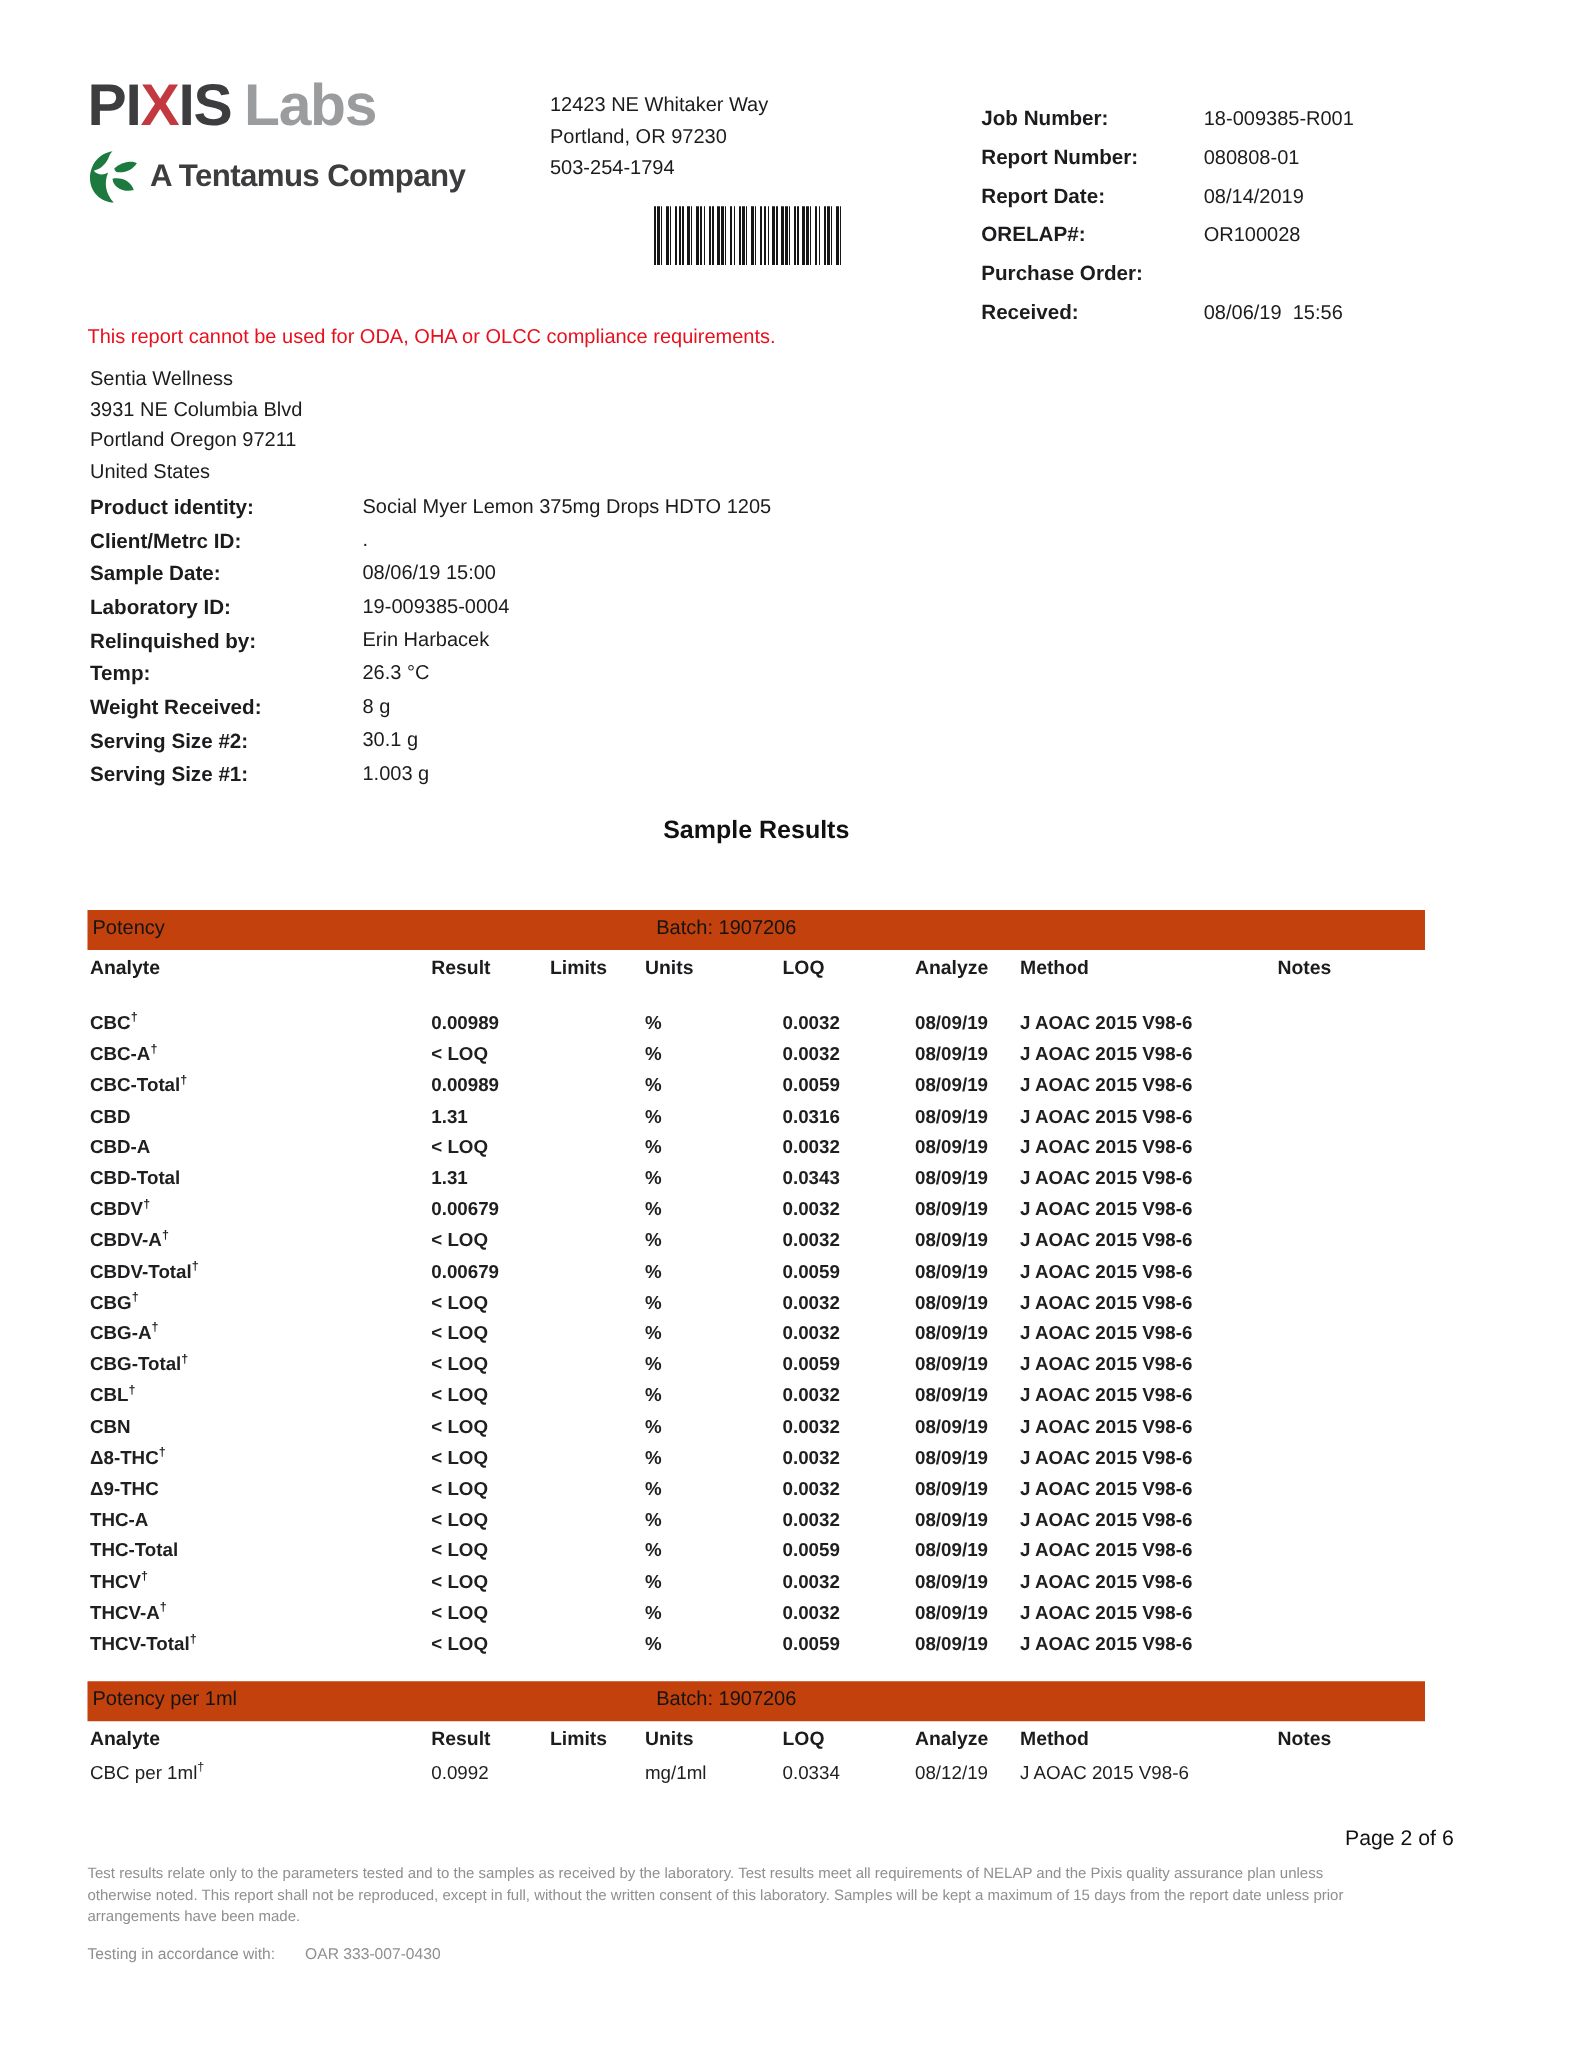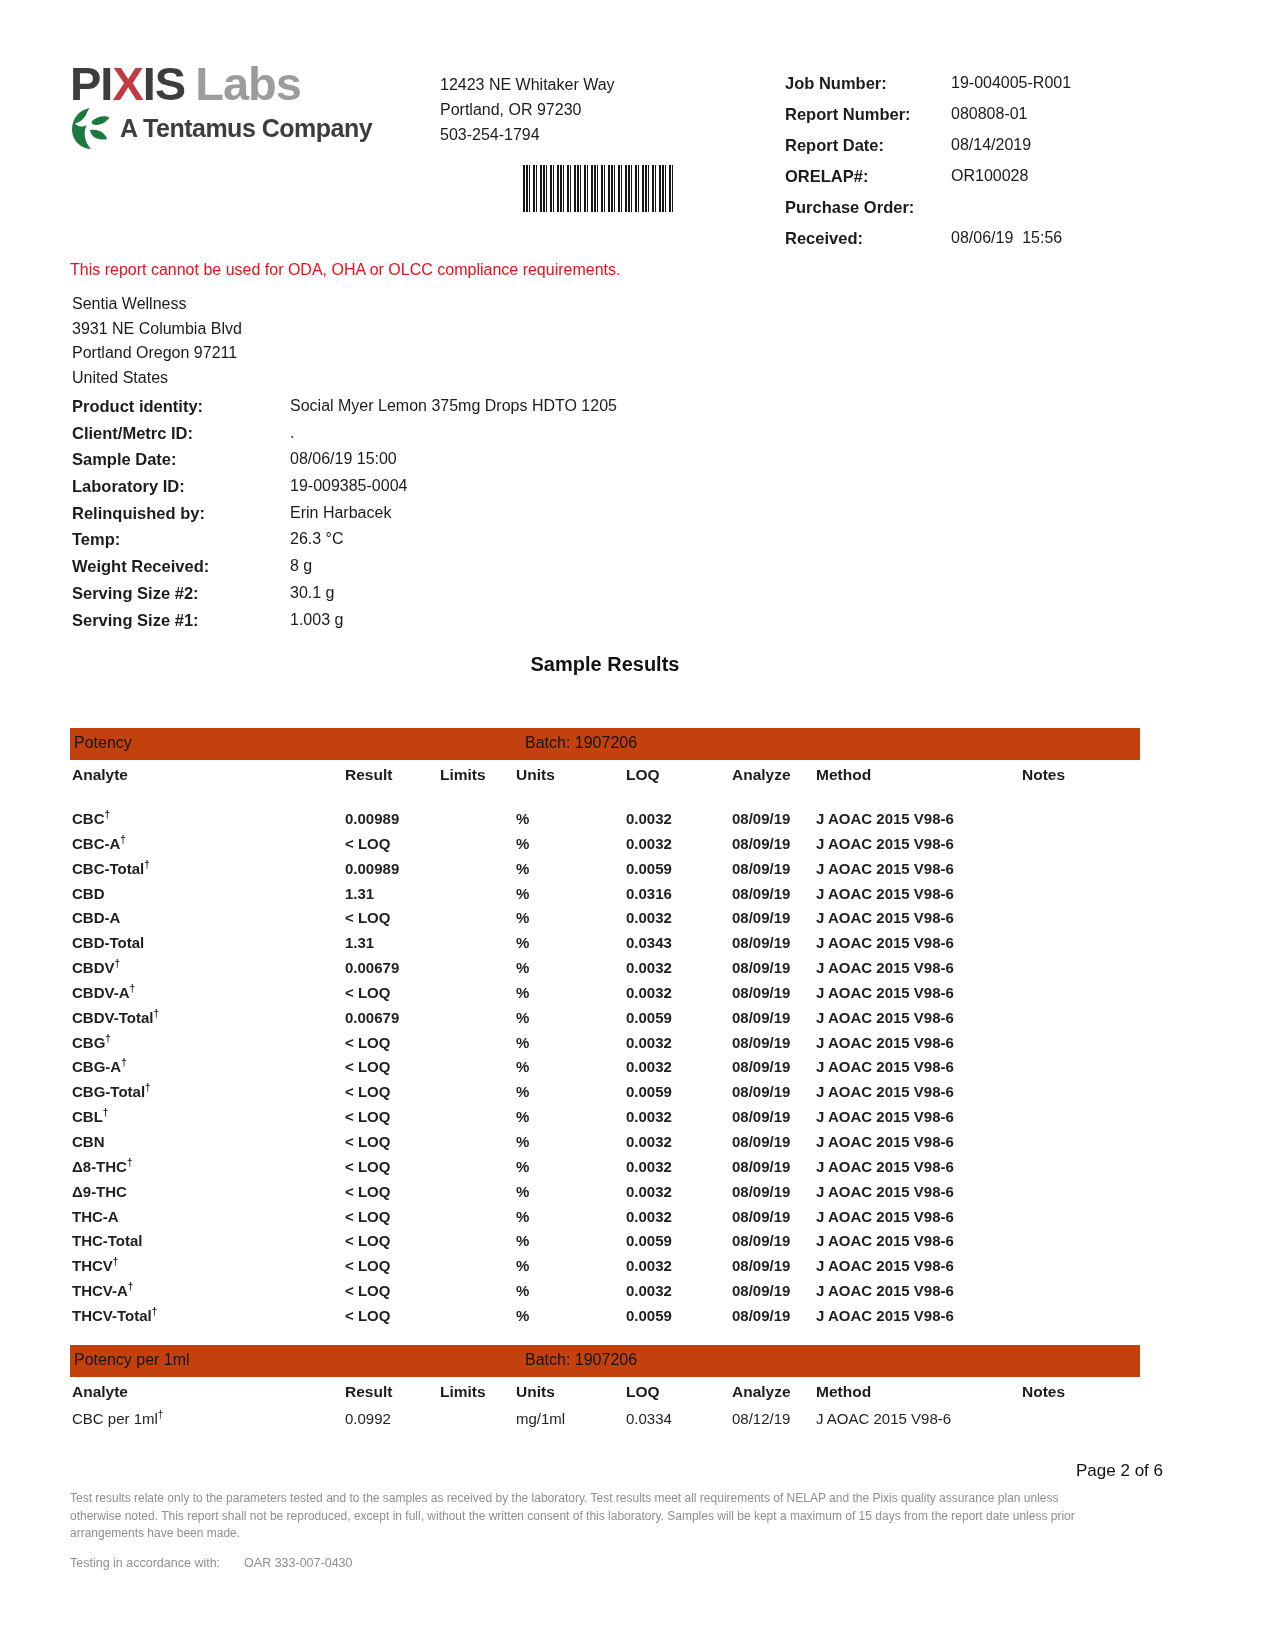--- a/index.html
+++ b/index.html
@@ -5,35 +5,35 @@
   html,body{margin:0;padding:0;background:#ffffff;}
   .page{position:relative;width:1275px;height:1650px;background:#ffffff;overflow:hidden;
         font-family:"Liberation Sans","DejaVu Sans",sans-serif;color:#1c1c1e;}
 
   
   .brand{position:absolute;left:70px;top:60px;}
   .brand-line1{font-size:47px;font-weight:bold;letter-spacing:-1px;line-height:1;}
   .b-dark{color:#3d3d3f;}
   .b-red{color:#c23a40;}
   .b-gray{color:#9b9c9e;margin-left:10px;}
-  .brand-line2{display:flex;align-items:center;margin-top:0;gap:9px;}
+  .brand-line2{display:flex;align-items:center;margin-top:13px;gap:9px;}
   .leaf-icon{width:41px;height:43px;flex:0 0 auto;}
   .tagline{font-size:25px;font-weight:bold;color:#3d3d3f;letter-spacing:-0.5px;}
 
   .lab-address{position:absolute;left:440px;top:72px;width:280px;
                font-size:16px;line-height:25px;color:#1b1b1d;}
 
   .barcode{position:absolute;left:523px;top:165px;width:150px;height:47px;
            background:repeating-linear-gradient(90deg,
              #161616 0 2px,#fff 2px 3px,#161616 3px 5px,#fff 5px 6px,
              #161616 6px 7px,#fff 7px 10px,#161616 10px 12px,#fff 12px 13px,
              #161616 13px 14px,#fff 14px 17px);}
 
   .report-info{position:absolute;left:785px;top:74px;}
-  .info-row{display:flex;height:31px;align-items:flex-start;}
+  .info-row{display:flex;height:31px;align-items:flex-end;gap:12px;}
   .info-label{width:166px;font-weight:bold;font-size:16.5px;}
   .info-value{font-size:16px;white-space:pre;}
 
   
   .notice{position:absolute;left:70px;top:261px;font-size:16px;color:#e8101c;}
 
   .customer{position:absolute;left:72px;top:292px;display:flex;}
   .customer-label{width:218px;font-weight:bold;font-size:16.5px;}
   .cust-line{font-size:16px;line-height:24.6px;}
 
@@ -101,21 +101,21 @@
     <div>12423 NE Whitaker Way</div>
     <div>Portland, OR 97230</div>
     <div>503-254-1794</div>
   </div>
 
   <div class="barcode"></div>
 
   <div class="report-info">
       <div class="info-row">
         <span class="info-label">Job Number:</span>
-        <span class="info-value">19-004005-R001</span>
+        <span class="info-value">18-009385-R001</span>
       </div>
       <div class="info-row">
         <span class="info-label">Report Number:</span>
         <span class="info-value">080808-01</span>
       </div>
       <div class="info-row">
         <span class="info-label">Report Date:</span>
         <span class="info-value">08/14/2019</span>
       </div>
       <div class="info-row">

